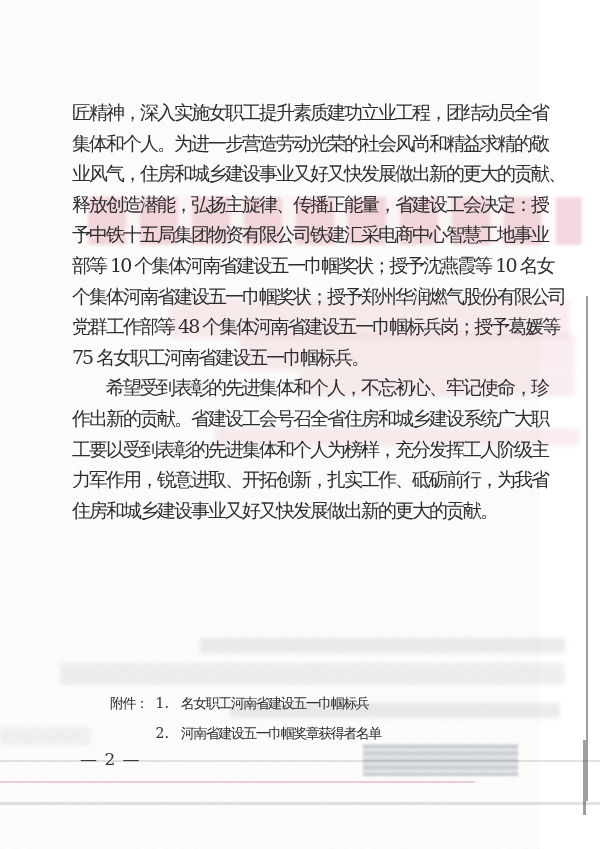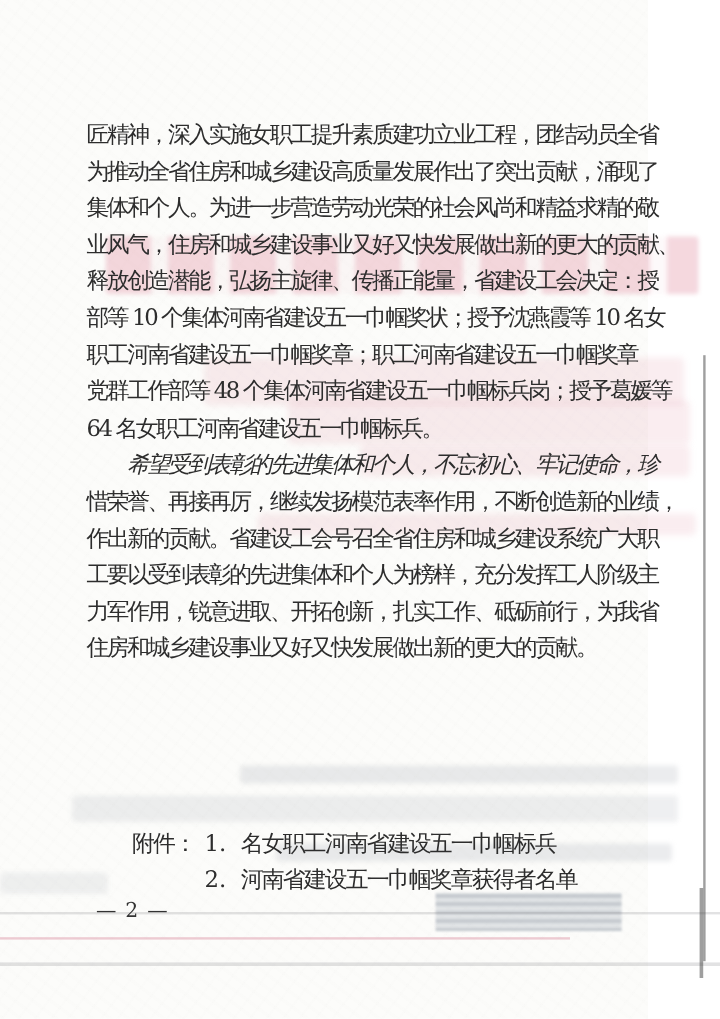--- a/index.html
+++ b/index.html
@@ -20,25 +20,25 @@
   
   .body-text{
     position:absolute;left:72px;top:97px;width:470px;
     color:#2d2d2d;
   }
   .line{
     height:30.6px;line-height:30.6px;
     font-size:19px;letter-spacing:-2px;
     white-space:nowrap;
   }
-  .line.indent{padding-left:34px;font-style:italic;}
+  .line.indent{padding-left:34px;}
   
   .attachments{
     position:absolute;left:110px;top:688px;
-    color:#2d2d2d;font-size:19px;letter-spacing:-1.5px;
+    color:#2d2d2d;font-size:14px;letter-spacing:-1.5px;
   }
   .att-row{display:flex;align-items:baseline;height:30px;line-height:30px;white-space:nowrap;}
   .att-label{margin-right:8px;}
   .att-label.ghost{visibility:hidden;}
   .att-num{margin-right:12px;font-family:"DejaVu Serif","Liberation Serif",serif;letter-spacing:0;}
   
   .page-number{
     position:absolute;left:80px;top:749px;
     color:#333;font-size:17px;letter-spacing:1px;white-space:nowrap;
   }
@@ -79,30 +79,29 @@
     <div class="art hline-gray" style="left:0px;top:760px;width:600px;height:2px;"></div>
     <div class="art hline-pink" style="left:0px;top:781px;width:475px;height:2px;"></div>
     <div class="art hline-gray" style="left:0px;top:802px;width:600px;height:2.5px;"></div>
     <div class="art vline" style="left:586px;top:296px;width:2px;height:505px;"></div>
     <div class="art vline" style="left:583px;top:740px;width:2.5px;height:75px;"></div>
     <div class="art tick" style="left:530px;top:322px;width:2px;height:9px;"></div>
   </div>
 
   <main class="body-text">
     <div class="line">匠精神，深入实施女职工提升素质建功立业工程，团结动员全省</div>
-    <div class="line">为推动全省住房和城乡建设高质量发展作出了突出贡献，涌现了</div>
     <div class="line">集体和个人。为进一步营造劳动光荣的社会风尚和精益求精的敬</div>
     <div class="line">业风气，住房和城乡建设事业又好又快发展做出新的更大的贡献、</div>
     <div class="line">释放创造潜能，弘扬主旋律、传播正能量，省建设工会决定：授</div>
+    <div class="line">予中铁十五局集团物资有限公司铁建汇采电商中心智慧工地事业</div>
     <div class="line">部等 10 个集体河南省建设五一巾帼奖状；授予沈燕霞等 10 名女</div>
-    <div class="line">职工河南省建设五一巾帼奖章；职工河南省建设五一巾帼奖章</div>
+    <div class="line">个集体河南省建设五一巾帼奖状；授予郑州华润燃气股份有限公司</div>
     <div class="line">党群工作部等 48 个集体河南省建设五一巾帼标兵岗；授予葛媛等</div>
-    <div class="line">64 名女职工河南省建设五一巾帼标兵。</div>
+    <div class="line">75 名女职工河南省建设五一巾帼标兵。</div>
     <div class="line indent">希望受到表彰的先进集体和个人，不忘初心、牢记使命，珍</div>
-    <div class="line">惜荣誉、再接再厉，继续发扬模范表率作用，不断创造新的业绩，</div>
     <div class="line">作出新的贡献。省建设工会号召全省住房和城乡建设系统广大职</div>
     <div class="line">工要以受到表彰的先进集体和个人为榜样，充分发挥工人阶级主</div>
     <div class="line">力军作用，锐意进取、开拓创新，扎实工作、砥砺前行，为我省</div>
     <div class="line">住房和城乡建设事业又好又快发展做出新的更大的贡献。</div>
   </main>
 
   <div class="attachments">
     <div class="att-row">
       <span class="att-label">附件：</span>
       <span class="att-num">1.</span>

